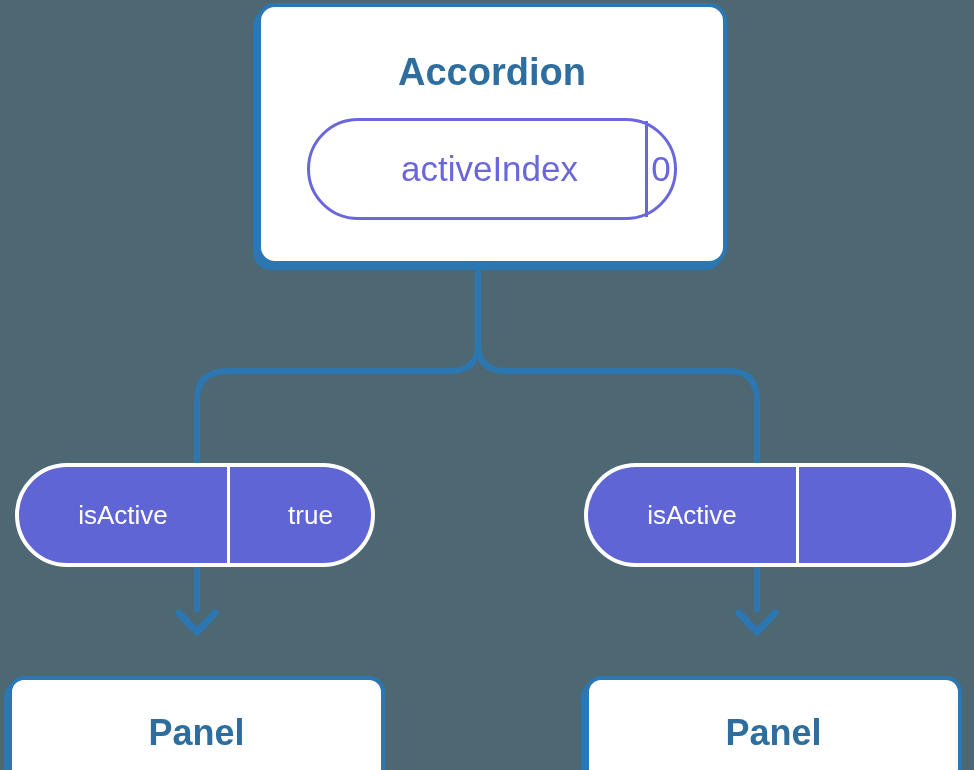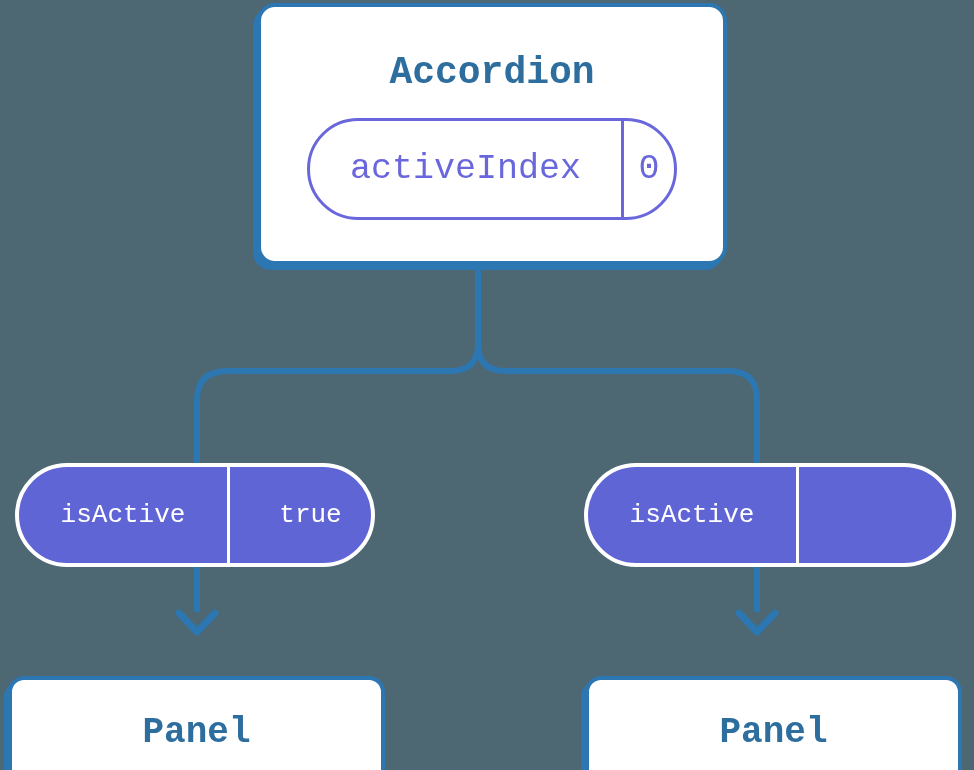--- a/index.html
+++ b/index.html
@@ -2,21 +2,21 @@
 <html style="--bg: #4D6873; --line: #2C77B1; --heading: #2E6E9E; --purple: #6A67DC; --purpleFill: #6065D6; --boxBg: #FFFFFF; --pillText: #FFFFFF;"><head>
 <meta charset="utf-8">
 <style>
   html, body { margin: 0; padding: 0; }
   .canvas {
     position: relative;
     width: 974px;
     height: 770px;
     background: var(--bg, #4D6873);
     overflow: hidden;
-    font-family: Liberation Mono, monospace;
+    font-family: Liberation Sans, sans-serif;
   }
   .connectors {
     position: absolute;
     left: 0; top: 0;
     width: 974px; height: 770px;
   }
   .ln {
     fill: none;
     stroke: var(--line, #2C77B1);
     stroke-width: 6;
@@ -63,20 +63,21 @@
     height: 102px;
     background: var(--boxBg, #FFFFFF);
     border: 3px solid var(--purple, #6A67DC);
     border-radius: 52px;
     color: var(--purple, #6A67DC);
     font-size: 35px;
   }
   .state-pill .pill-label {
     width: 311px;
     text-align: center;
+    margin-left: 24px;
   }
   .state-pill .pill-divider {
     width: 3px;
     align-self: stretch;
     background: var(--purple, #6A67DC);
   }
   .state-pill .pill-value {
     flex: 1;
     text-align: center;
   }

